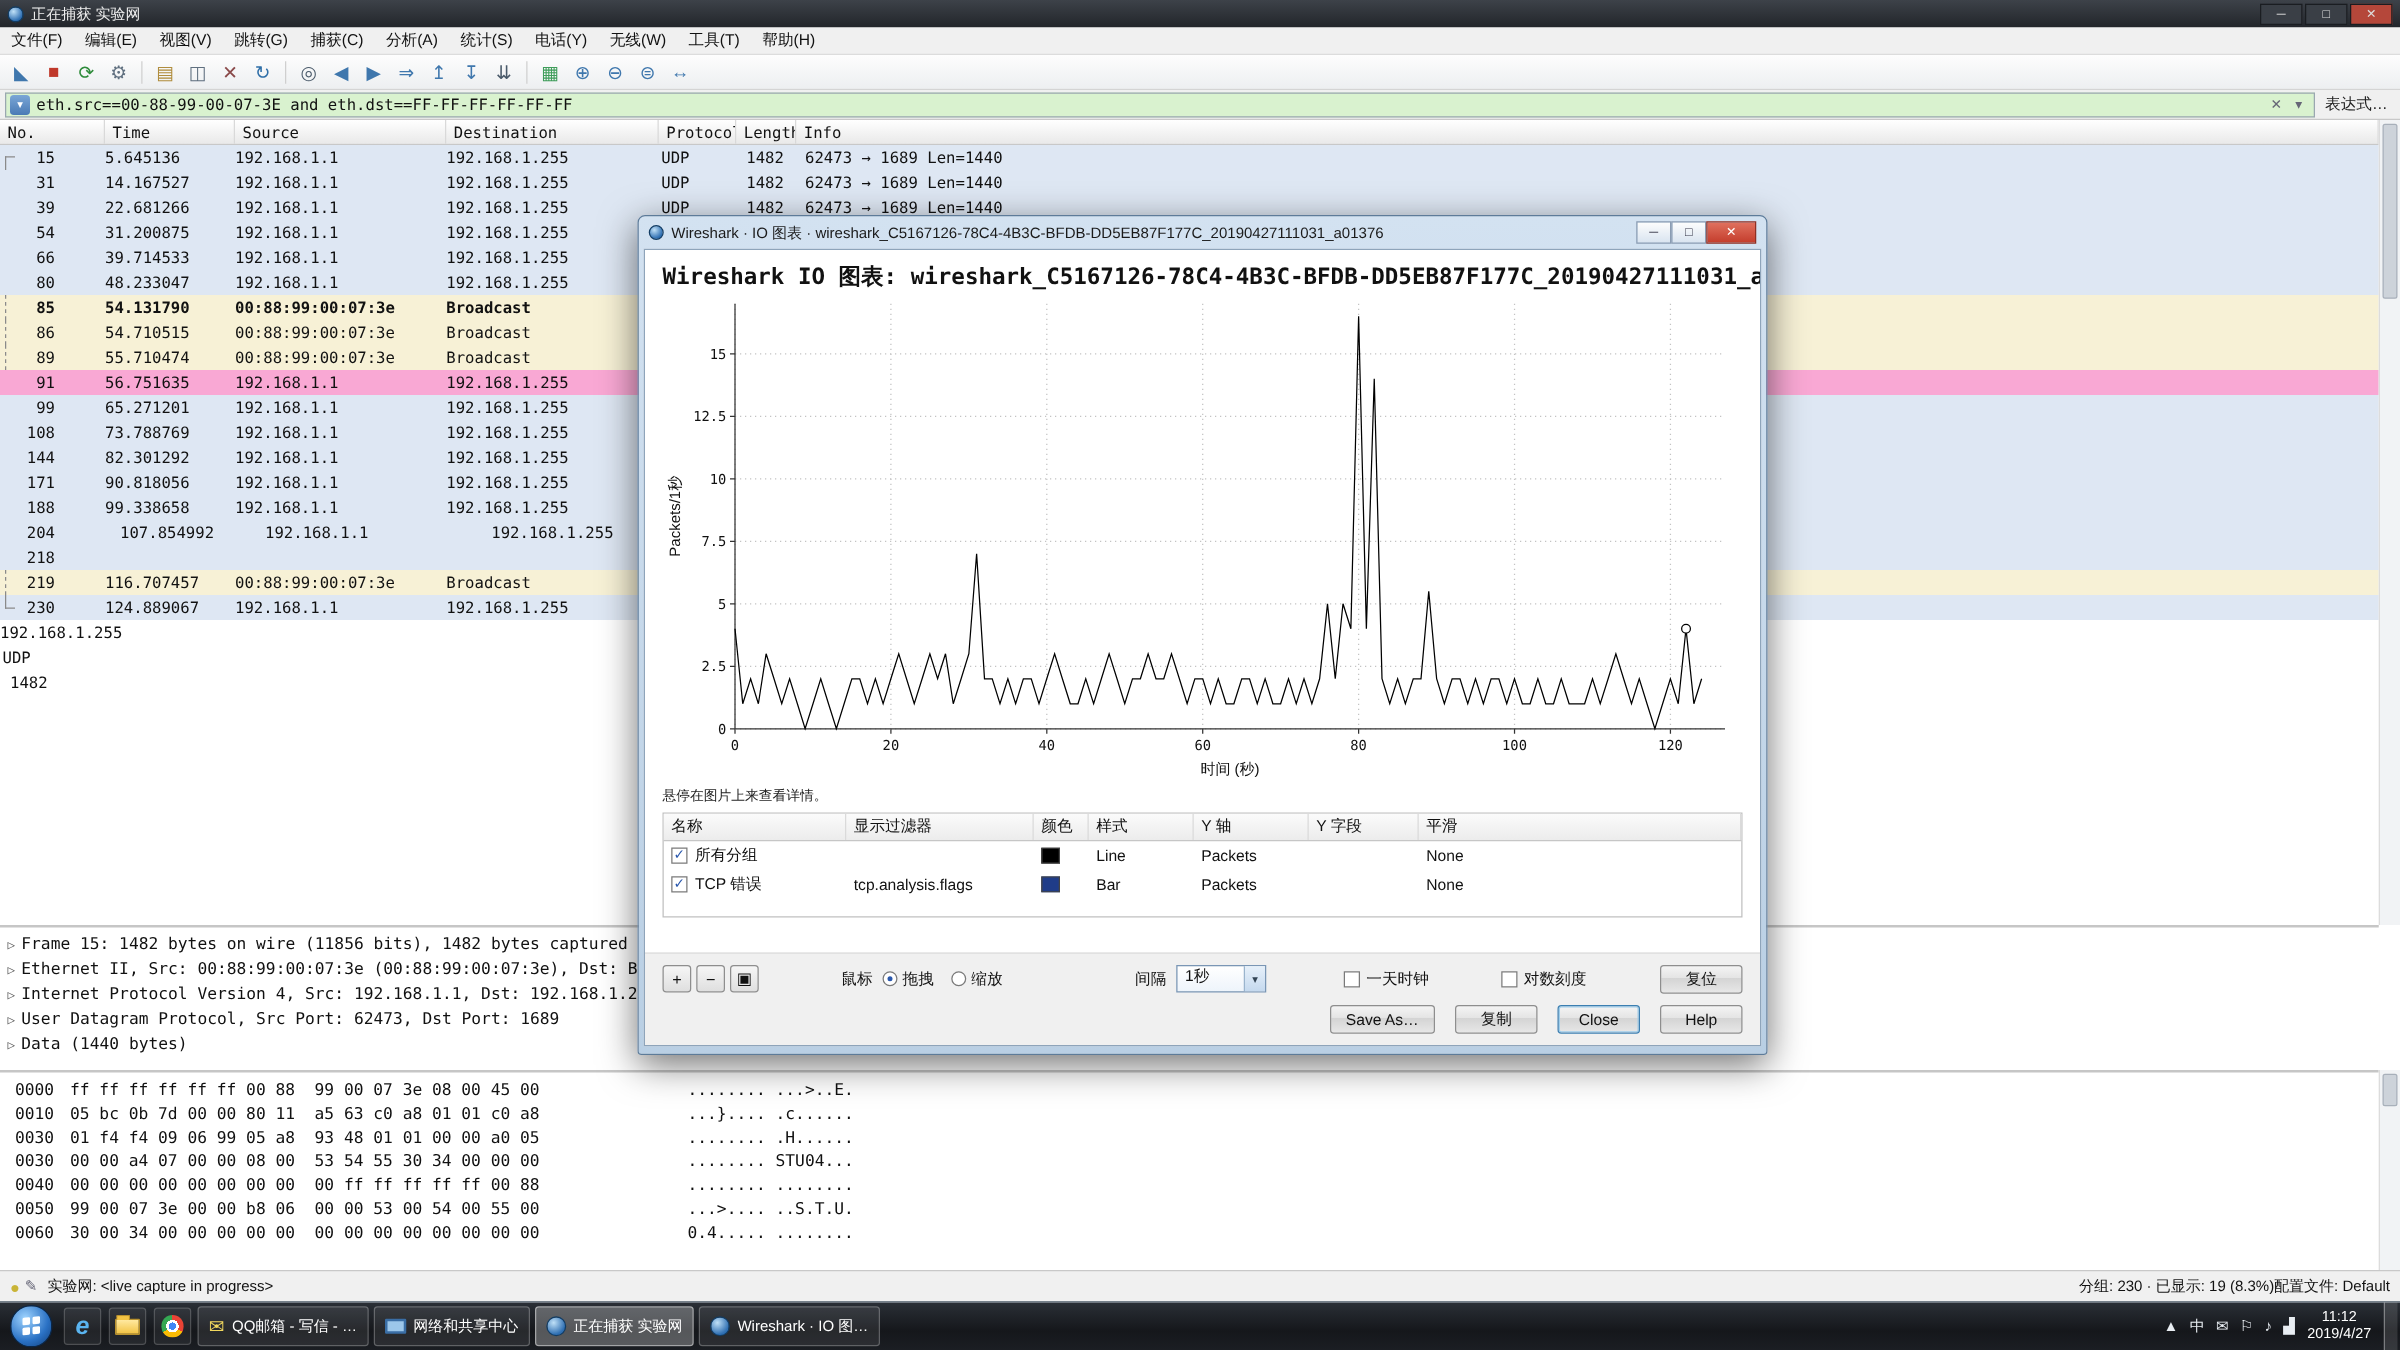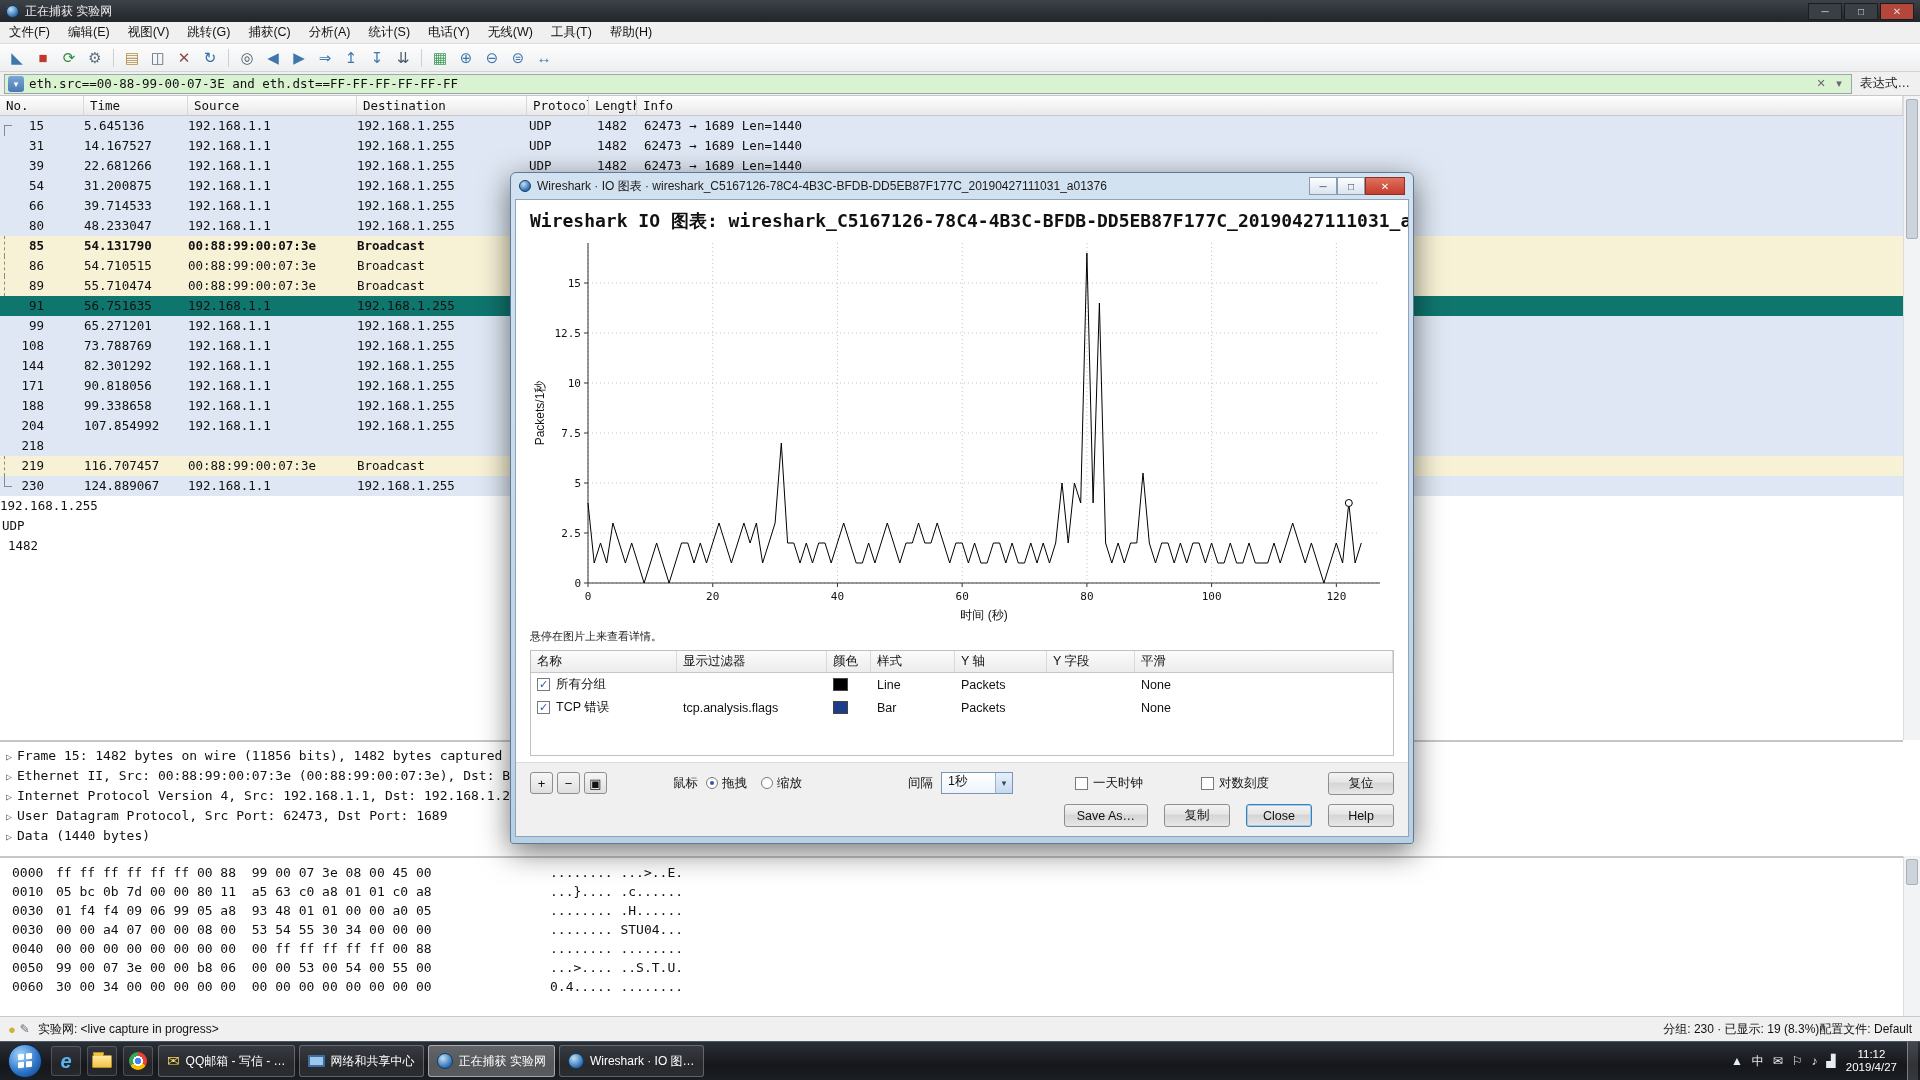--- a/index.html
+++ b/index.html
@@ -100,21 +100,21 @@
 .ws-ball.small{width:12px;height:12px}
 .dlg-title{white-space:nowrap;overflow:hidden}
 .dlg-ctrls{margin-left:auto;display:flex}
 .dc{width:28px;height:18px;display:flex;align-items:center;justify-content:center;font-size:10px;
   background:linear-gradient(#fdfdfd,#d9e4f0);border:1px solid #8a9cb2;color:#334}
 .dc-close{background:linear-gradient(#e0715f,#c43d2c);border-color:#8e2f23;color:#fff;width:40px}
 .dlg-body{background:#fff;border:1px solid #8ea4ba;height:638px;display:flex;flex-direction:column}
 .io-heading{font-weight:bold;font-size:18px;padding:9px 14px 2px;white-space:nowrap;overflow:hidden}
 #io-chart{display:block;margin:0 14px}
 .io-hint{font-size:11px;padding:2px 14px 4px;color:#222}
-.gtable{margin:2px 14px;border:1px solid #c0c0c0;height:106px;font-size:12.5px;background:#fff}
+.gtable{margin:2px 14px;border:1px solid #c0c0c0;height:84px;font-size:12.5px;background:#fff}
 .gt-head,.gt-row{display:grid;grid-template-columns:146px 150px 44px 84px 92px 88px 1fr}
 .gt-head{height:22px;line-height:21px;background:linear-gradient(#fbfbfb,#ececec);border-bottom:1px solid #c6c6c6}
 .gt-head span{padding-left:6px;border-right:1px solid #dadada;overflow:hidden;white-space:nowrap}
 .gt-row{height:23px;align-items:center}
 .gt-c{padding-left:6px;overflow:hidden;white-space:nowrap;display:flex;align-items:center}
 .cb{width:13px;height:13px;border:1px solid #7a7a7a;background:#fff;display:inline-flex;
   align-items:center;justify-content:center;font-size:11px;line-height:11px;color:#2a58ad;flex:none}
 .gt-name .cb{margin-right:6px}
 .swatch{width:15px;height:13px;border:1px solid #444;display:inline-block}
 .dlg-controls{margin-top:auto;background:#f0f0f0;border-top:1px solid #dcdcdc;padding:7px 14px 9px;font-size:12.5px}
@@ -322,21 +322,21 @@
         </div>
         <div class="prow m-dash" style="background: rgb(247, 241, 214);">
           <span class="c c-no">89</span>
           <span class="c c-time">55.710474</span>
           <span class="c c-src">00:88:99:00:07:3e</span>
           <span class="c c-dst">Broadcast</span>
           <span class="c c-proto"></span>
           <span class="c c-len"></span>
           <span class="c c-info"></span>
         </div>
-        <div class="prow" style="background: #0f766e; justify-content: space-between;">
+        <div class="prow" style="background: #f9a8d4; justify-content: space-between;">
           <span class="c c-no">91</span>
           <span class="c c-time">56.751635</span>
           <span class="c c-src">192.168.1.1</span>
           <span class="c c-dst">192.168.1.255</span>
           <span class="c c-proto">UDP</span>
           <span class="c c-len">1482</span>
           <span class="c c-info">62473 → 1689 Len=1440</span>
         </div>
         <div class="prow" style="background: rgb(222, 231, 243);">
           <span class="c c-no">99</span>
@@ -376,21 +376,21 @@
         </div>
         <div class="prow" style="background: rgb(222, 231, 243);">
           <span class="c c-no">188</span>
           <span class="c c-time">99.338658</span>
           <span class="c c-src">192.168.1.1</span>
           <span class="c c-dst">192.168.1.255</span>
           <span class="c c-proto">UDP</span>
           <span class="c c-len">1482</span>
           <span class="c c-info">62473 → 1689 Len=1440</span>
         </div>
-        <div class="prow" style="background: rgb(222, 231, 243);">
+        <div class="prow" style="background: rgb(222, 231, 243); gap: 12px;">
           <span class="c c-no">204</span>
           <span class="c c-time">107.854992</span>
           <span class="c c-src">192.168.1.1</span>
           <span class="c c-dst">192.168.1.255</span>
           <span class="c c-proto">UDP</span>
           <span class="c c-len">1482</span>
           <span class="c c-info">62473 → 1689 Len=1440</span>
         </div>
         <div class="prow" style="background: rgb(222, 231, 243); flex-direction: column;">
           <span class="c c-no">218</span>

